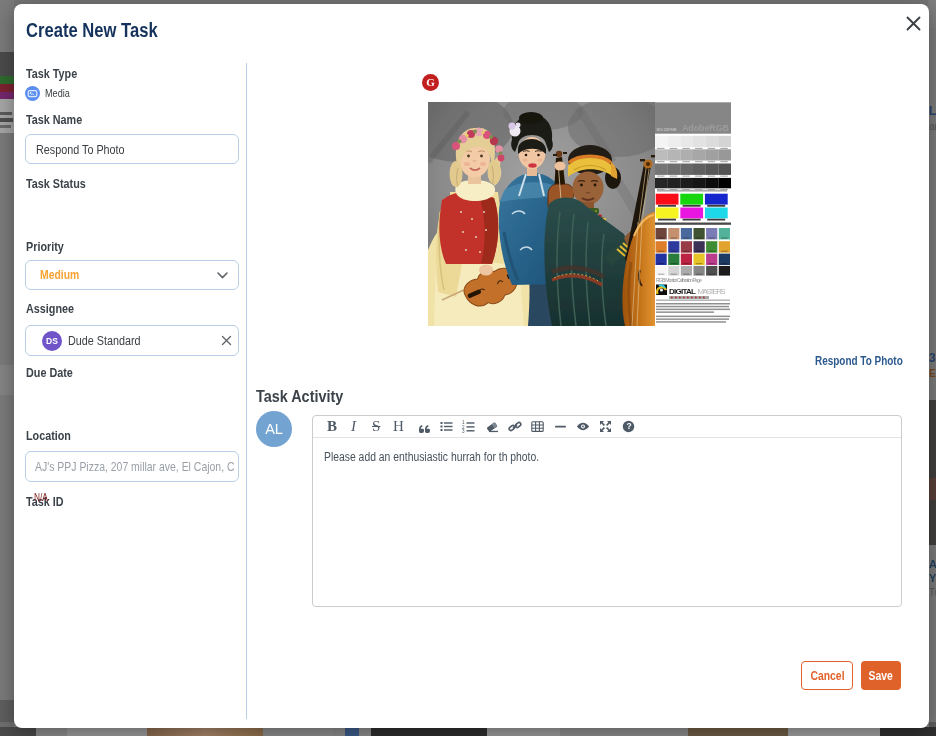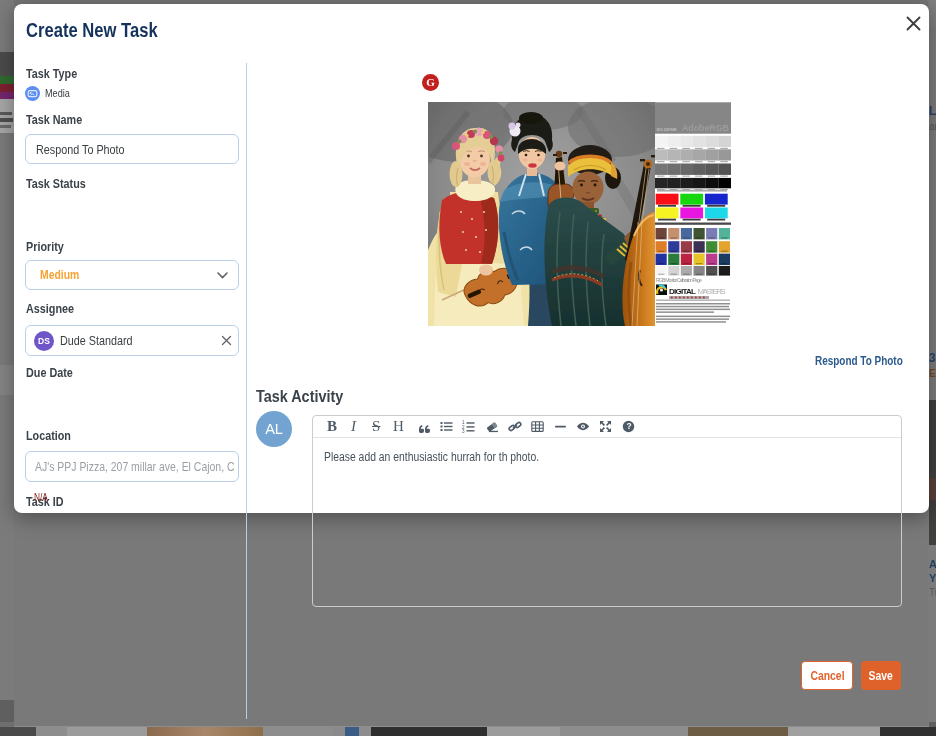--- a/index.html
+++ b/index.html
@@ -5,21 +5,21 @@
 html,body{margin:0;padding:0}
 body{width:936px;height:736px;position:relative;overflow:hidden;
   font-family:"Liberation Sans",sans-serif;background:#797979}
 .abs{position:absolute}
 
 #bg-top{left:0;top:0;width:936px;height:6px;background:#747474}
 #bg-left{left:0;top:0;width:14px;height:736px;background:#7b7b7b}
 #bg-right{left:928px;top:0;width:8px;height:736px;background:#7b7b7b}
 #bg-bottom{left:0;top:726px;width:936px;height:10px;background:#8d8d8d}
 
-#modal{left:14px;top:4px;width:915px;height:509px;background:#fff;
+#modal{left:14px;top:4px;width:915px;height:724px;background:#fff;
   border-radius:8px;box-shadow:0 5px 20px rgba(0,0,0,.35)}
 #modal .in{position:absolute}
 #title{left:12px;top:15px;font-size:20px;font-weight:bold;color:#14325c}
 #closex{left:892px;top:12px;width:15px;height:15px}
 #divider{left:232px;top:59px;width:0;height:656px;border-left:1px solid #b9cee7}
 
 .lbl{left:12px;font-size:13px;font-weight:bold;color:#3b4249;transform:scaleX(.83);transform-origin:0 50%;white-space:nowrap}
 .box{left:11px;width:212px;height:28px;border:1px solid #b9cfe8;border-radius:6px;
   background:#fff;font-size:13px;color:#3c4043;display:flex;align-items:center}
 .chev{position:absolute;right:10px;top:11px;width:11px;height:7px}
@@ -103,21 +103,21 @@
   <div class="in lbl" style="top:235px">Priority</div>
   <div class="in box" style="top:256px">
       <span class="cx" style="margin-left:14px;color:#f7a233;font-weight:bold;font-size:12.5px">Medium</span>
     <svg class="chev" viewBox="0 0 11 7">
         <path d="M1 1 L5.5 5.5 L10 1" stroke="#5f6368" stroke-width="1.6" fill="none" stroke-linecap="round"></path>
       </svg>
   </div>
 
   <div class="in lbl" style="top:297px">Assignee</div>
   <div class="in box" style="top:321px;height:29px">
-    <span style="width:20px;height:20px;border-radius:50%;background:#6f55c8;color:#fff;font-size:8.5px;font-weight:bold;display:flex;align-items:center;justify-content:center;margin-left:8px">DS</span>
+    <span style="width:20px;height:20px;border-radius:50%;background:#6f55c8;color:#fff;font-size:8.5px;font-weight:bold;display:flex;align-items:center;justify-content:center;margin-left:16px">DS</span>
     <span class="cx" style="margin-left:6px">Dude Standard</span>
     <svg style="position:absolute;right:5px;top:8px" width="13" height="13" viewBox="0 0 13 13">
         <path d="M2.5 2.5 L10.5 10.5 M10.5 2.5 L2.5 10.5" stroke="#5f6368" stroke-width="1.3" stroke-linecap="round"></path>
       </svg>
   </div>
 
   <div class="in lbl" style="top:361px">Due Date</div>
 
   <div class="in lbl" style="top:424px">Location</div>
   <div class="in box" style="top:447px;height:29px">

